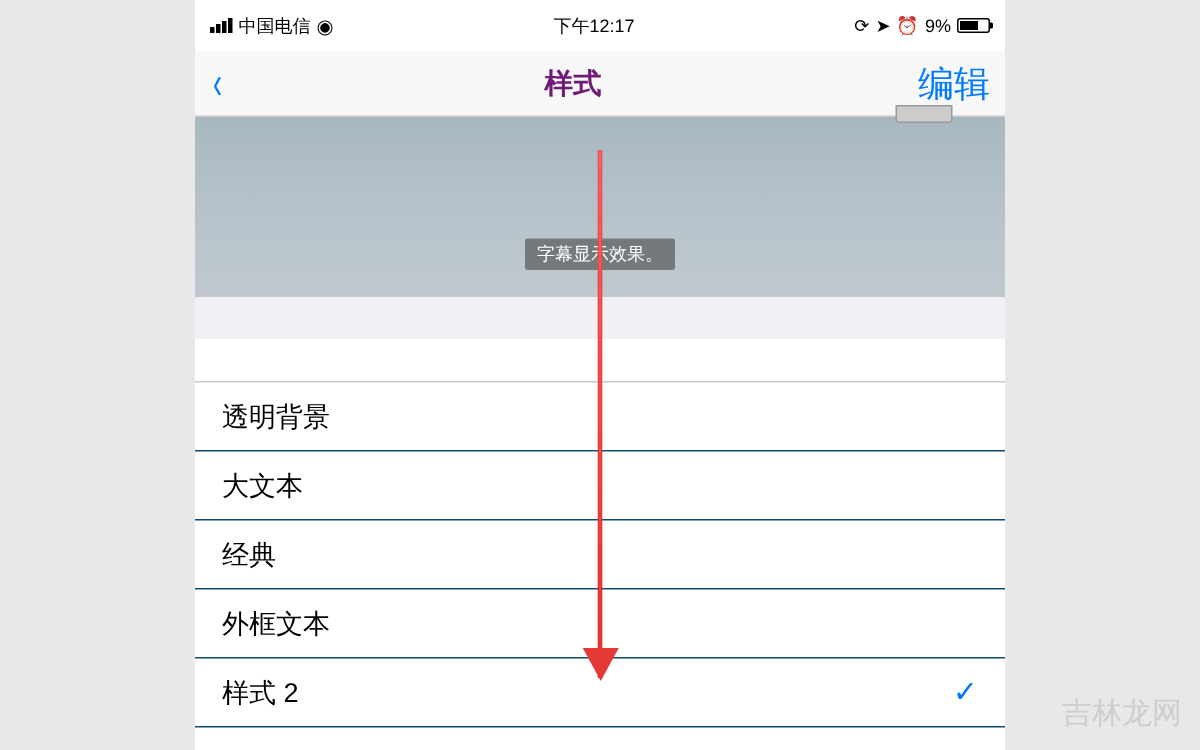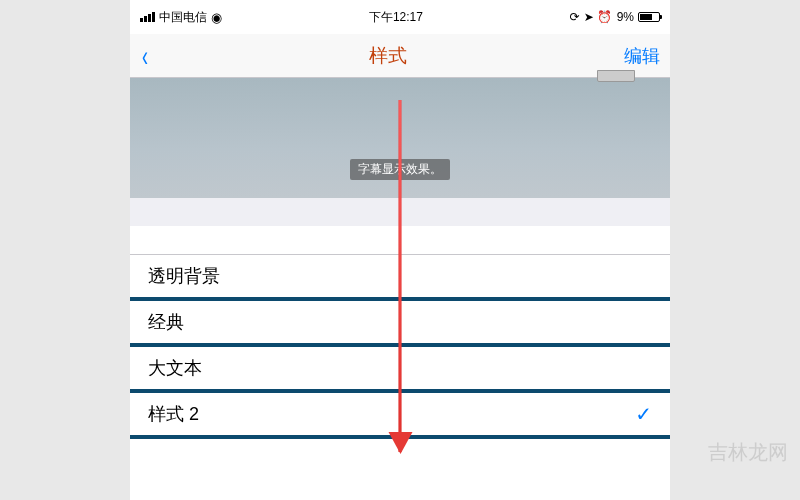--- a/index.html
+++ b/index.html
@@ -59,22 +59,22 @@
       background: #f8f8f8;
     }
     .back-btn {
       display: flex; align-items: center; color: #007aff;
       font-size: 19px; font-weight: 400;
     }
     .back-chevron {
       font-size: 30px; font-weight: 300; margin-right: 2px;
       transform: scaleX(0.6);
     }
-    .nav-title { font-size: 19px; font-weight: 400; color: #c2410c; }
-    .nav-edit { color: #007aff; font-size: 18px; }
+    .nav-title { font-size: 19px; font-weight: 700; color: #701a75; }
+    .nav-edit { color: #007aff; font-size: 24px; }
     
     .preview-area {
       height: 120px;
       background: linear-gradient(to bottom, #a8b8c0 0%, #b8c4cc 60%, #c0c8ce 100%);
       position: relative;
       display: flex;
       justify-content: center;
       align-items: flex-end;
       padding-bottom: 18px;
     }
@@ -97,21 +97,21 @@
     .list {
       background: #fff;
       margin-top: 28px;
       border-top: 1px solid #c8c7cc;
     }
     .list-item {
       height: 46px;
       display: flex;
       align-items: center;
       padding: 0 18px;
-      border-bottom: 4px solid #0c4a6e;
+      border-bottom: 1px solid #0c4a6e;
       font-size: 18px;
       color: #000;
       position: relative;
     }
     .checkmark {
       position: absolute;
       right: 18px;
       color: #007aff;
       font-size: 20px;
     }
@@ -136,21 +136,21 @@
       transform: translateX(-50%);
       width: 0; height: 0;
       border-left: 12px solid transparent;
       border-right: 12px solid transparent;
       border-top: 22px solid #e53935;
     }
     
     .watermark {
       position: absolute;
       right: 12px;
-      bottom: 34px;
+      bottom: 11px;
       color: rgba(200,200,200,0.85);
       font-size: 20px;
       font-weight: 400;
       z-index: 20;
       font-family: Liberation Mono, monospace;
     }
     
     .grey-gap {
       height: 28px;
       background: #efeff4;
@@ -197,24 +197,27 @@
     <div class="subtitle-preview">字幕显示效果。</div>
   </div>
 
   <div class="grey-gap"></div>
 
   <div class="list">
     <div class="list-item">
       <span>透明背景</span>
     </div>
     <div class="list-item">
+      <span>大文本</span>
+    </div>
+    <div class="list-item">
       <span>经典</span>
     </div>
     <div class="list-item">
-      <span>大文本</span>
+      <span>外框文本</span>
     </div>
     <div class="list-item">
       <span>样式 2</span>
       <span class="checkmark">✓</span>
     </div>
 
   </div>
 
   <div class="arrow"></div>
 

